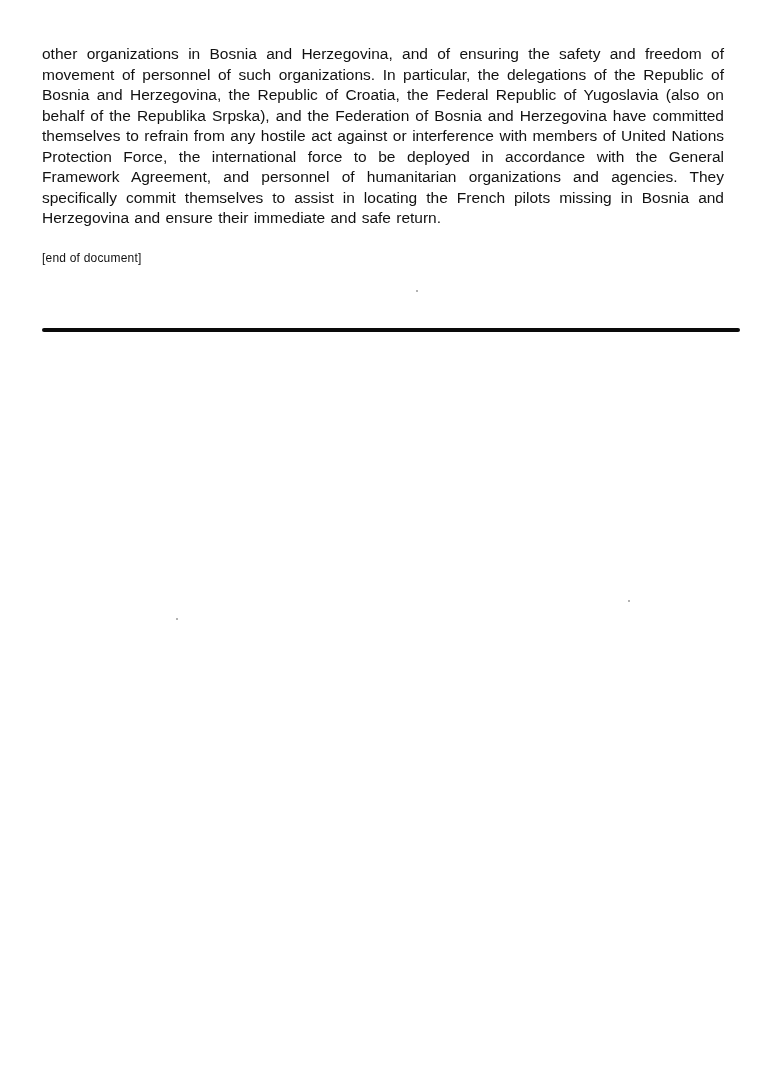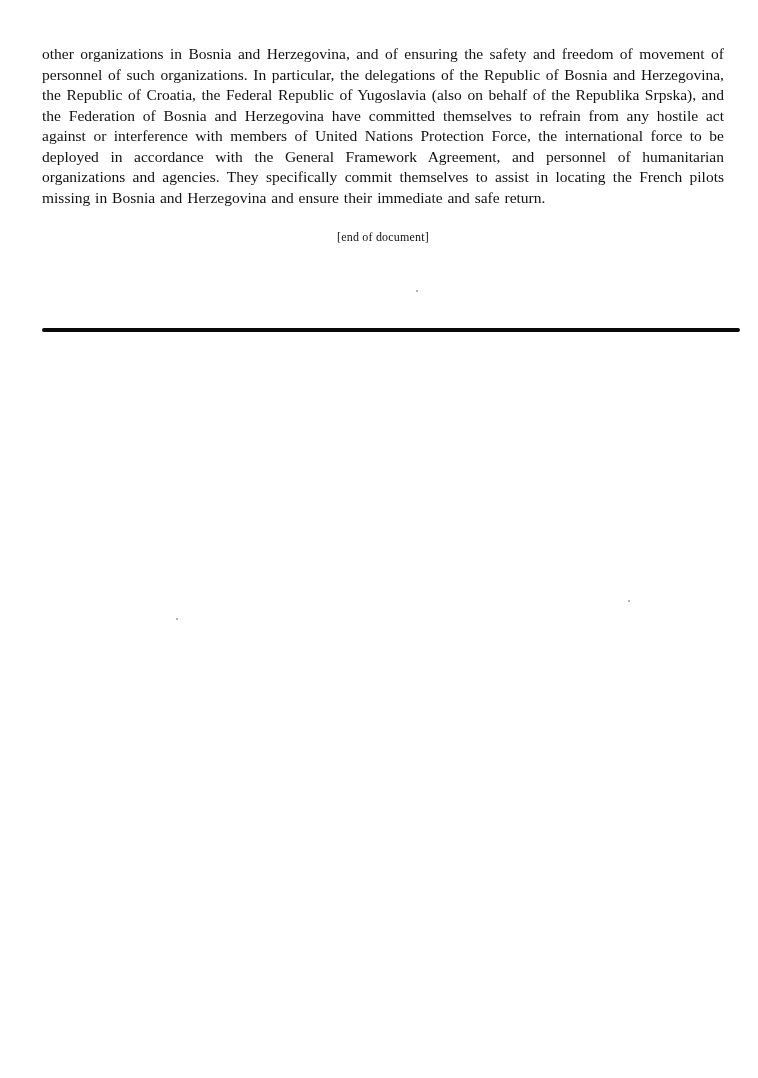--- a/index.html
+++ b/index.html
@@ -5,21 +5,21 @@
   html, body {
     margin: 0;
     padding: 0;
     background: #ffffff;
   }
   .page {
     position: relative;
     width: 758px;
     height: 1078px;
     background: #ffffff;
-    font-family: Liberation Serif, serif;
+    font-family: Liberation Sans, sans-serif;
     color: #111111;
     overflow: hidden;
   }
   .content {
     position: absolute;
     top: 44px;
     left: 42px;
     width: 682px;
   }
   .para {
@@ -30,21 +30,21 @@
     margin: 0 0 0 0;
     -webkit-font-smoothing: antialiased;
   }
   .para + .para {
     margin-top: 19px;
   }
   .end-marker {
     font-size: 12px;
     line-height: 14px;
     margin-top: 22px;
-    text-align: center;
+    text-align: left;
     letter-spacing: 0.2px;
   }
   .heavy-rule {
     position: absolute;
     top: 328px;
     left: 42px;
     width: 698px;
     height: 4px;
     background: #0a0a0a;
     border-radius: 2px;

